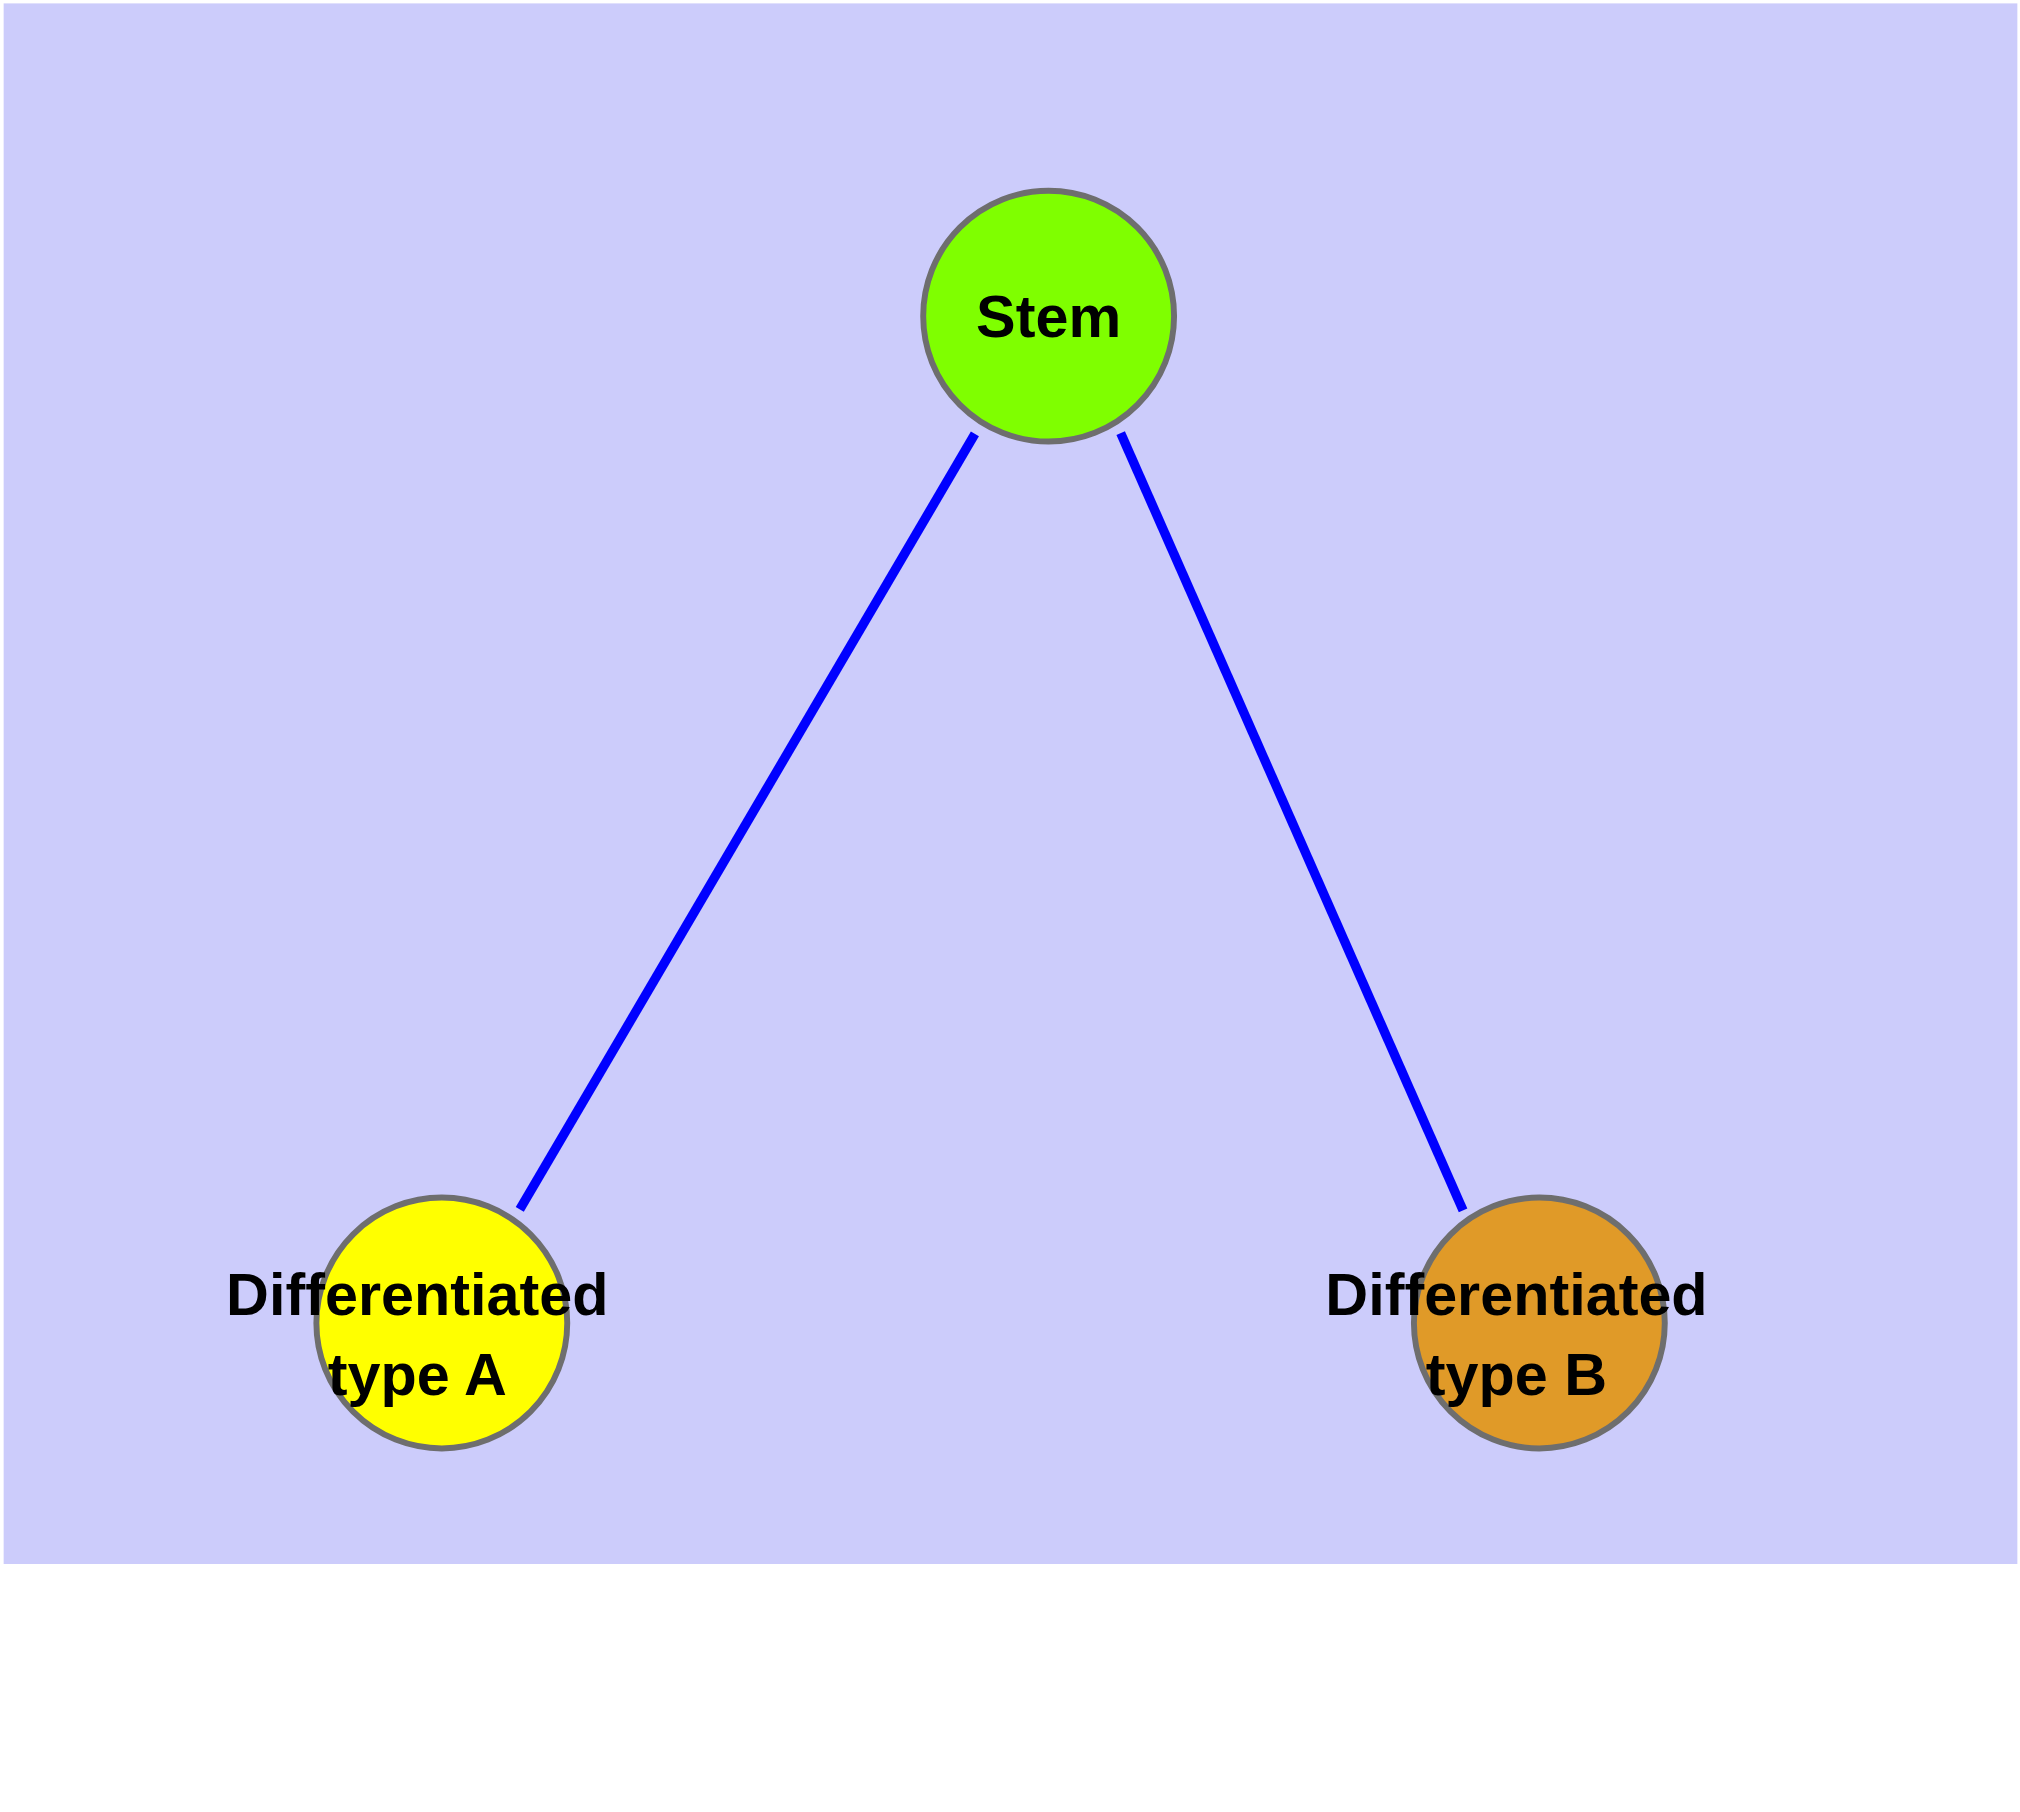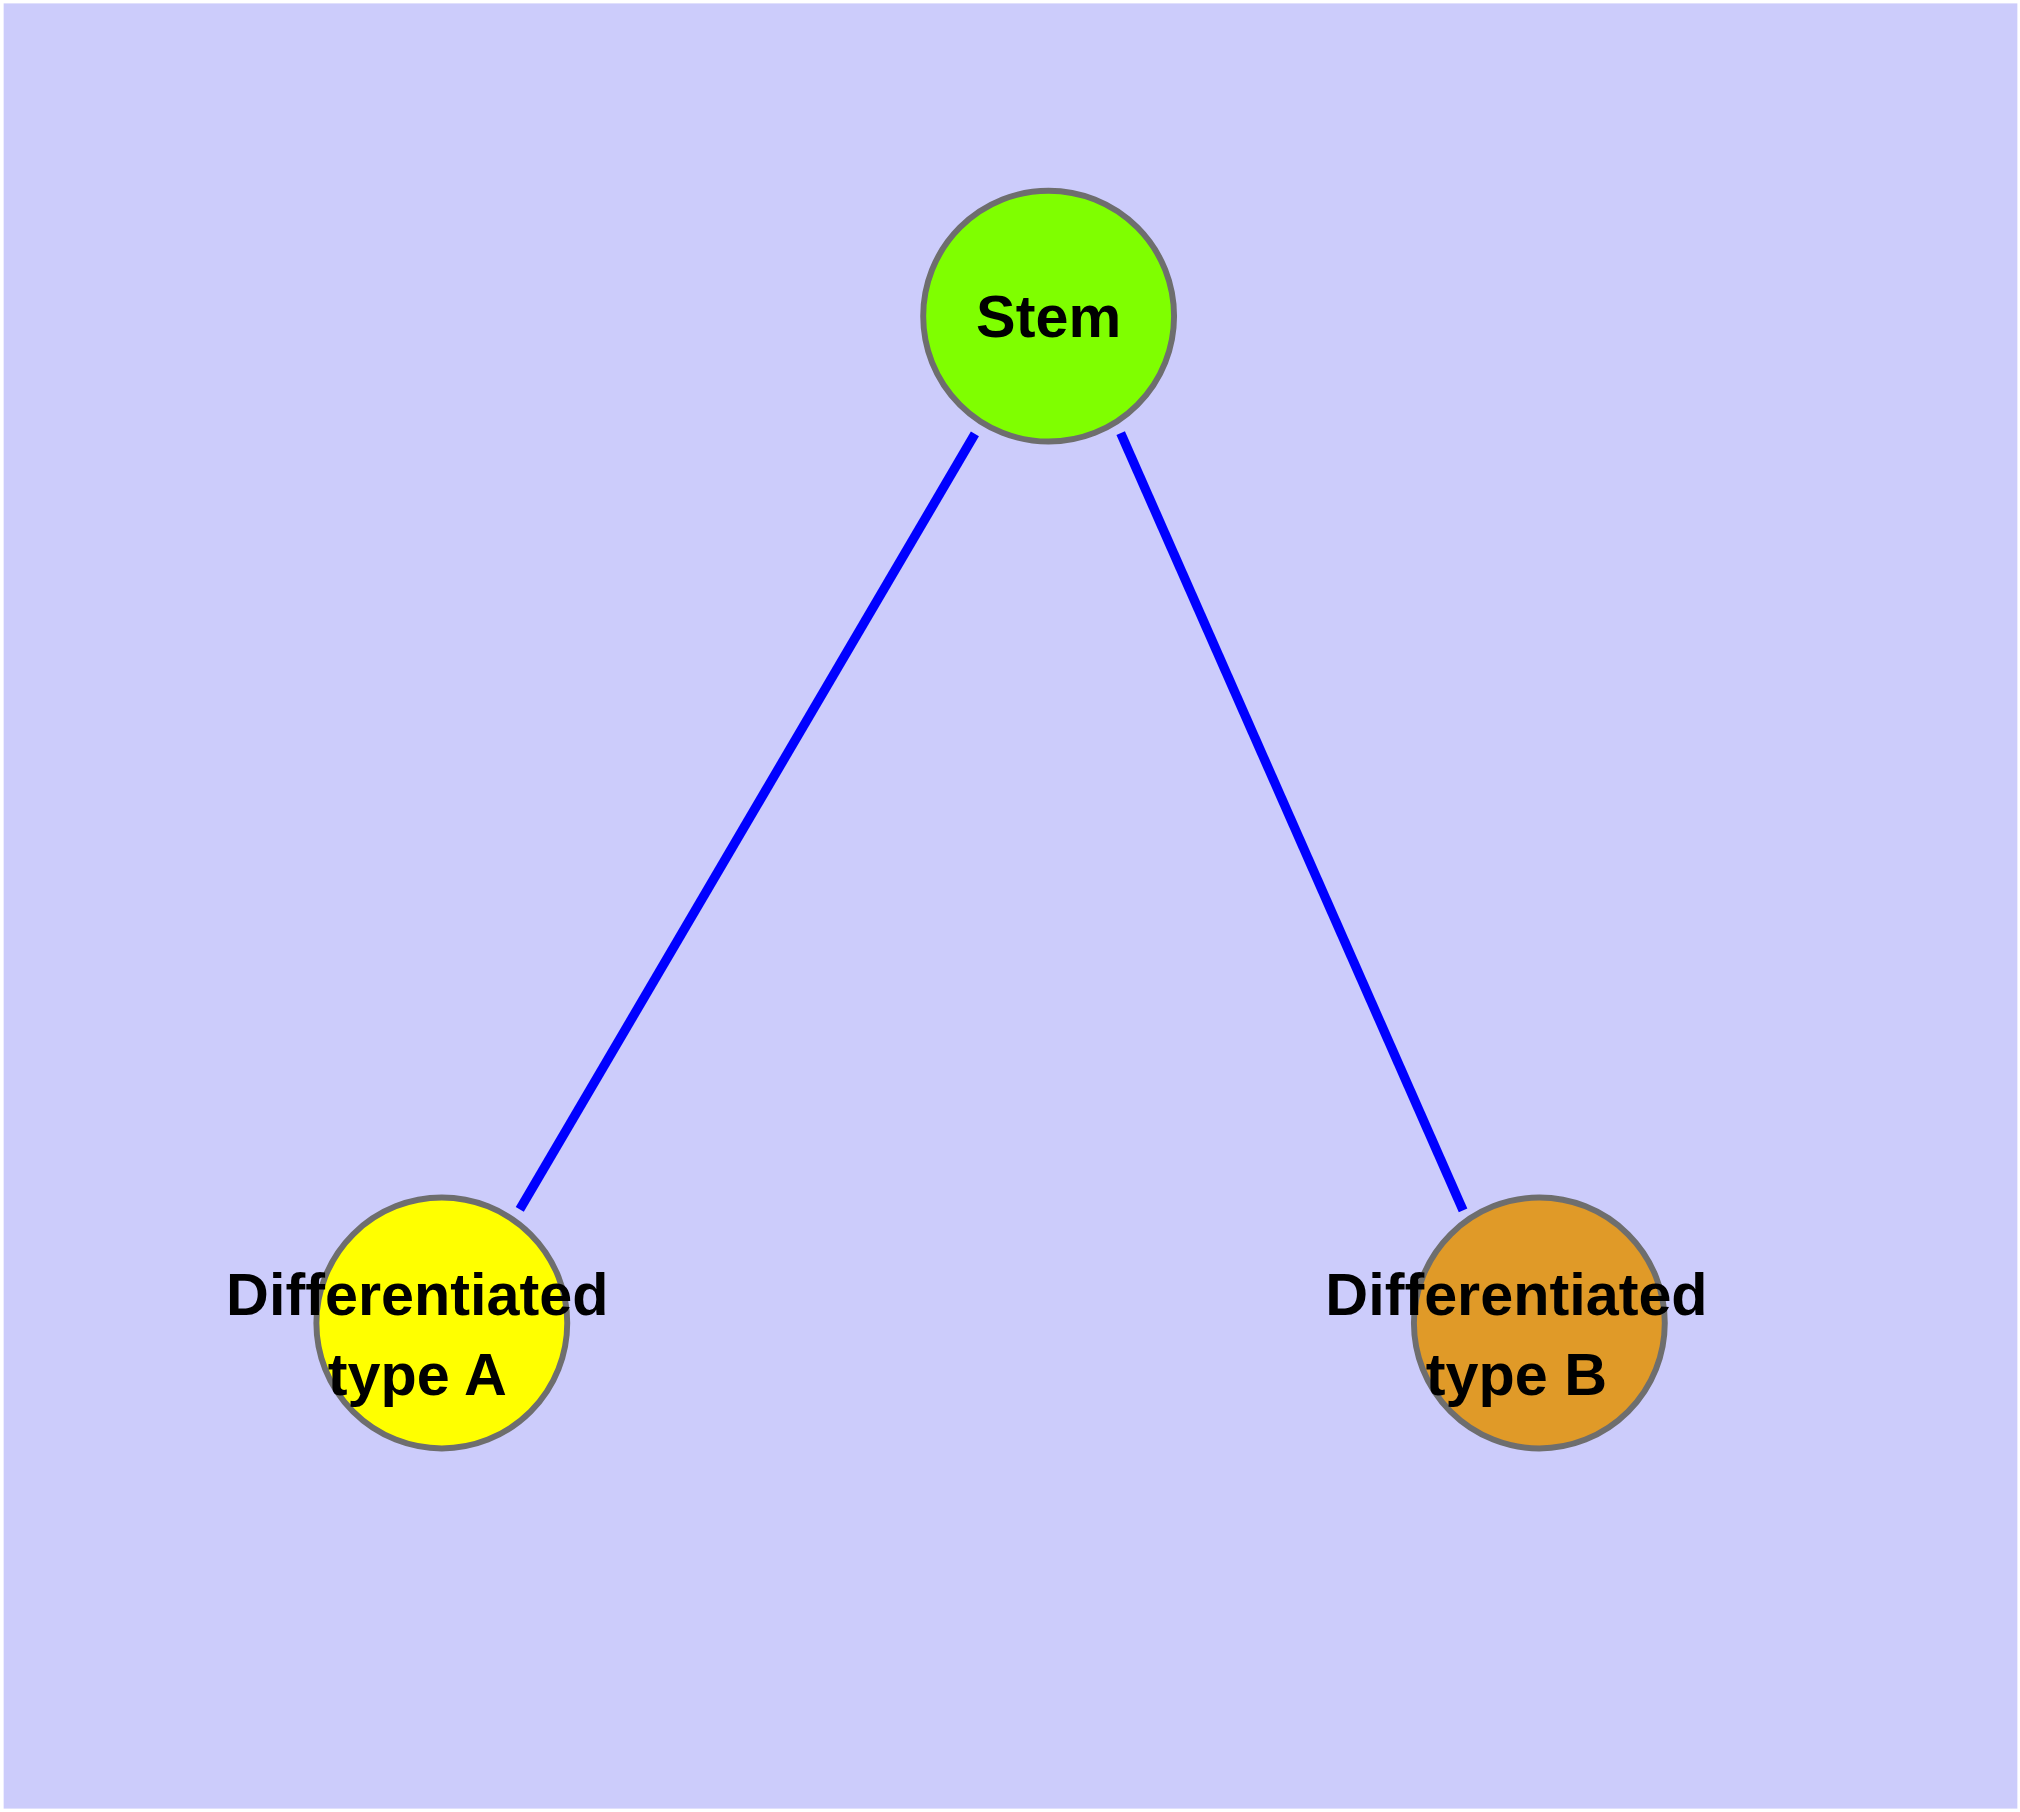--- a/index.html
+++ b/index.html
@@ -36,21 +36,21 @@
     font-size: 70px;
     fill: #000000;
     text-anchor: middle;
     dominant-baseline: auto;
     paint-order: normal;
   }
 </style>
 </head>
 <body>
 
-<div id="canvas" style="width: 2021px; height: 1812px; background: rgb(255, 255, 255);">
+<div id="canvas" style="width: 2021px; height: 1564px; background: rgb(255, 255, 255);">
   <svg id="graph-svg" viewBox="0 0 2384 2138" xmlns="http://www.w3.org/2000/svg" style="width: 2021px; height: 1812px;">
 
     <rect id="bg-plate" x="4" y="4" width="2376" height="2130" fill="#ccccfb"></rect>
 
     <g id="edges-layer">
         <line class="edge-line" x1="1150" y1="512" x2="613" y2="1427" stroke="#0000ff" stroke-width="11"></line>
         <line class="edge-line" x1="1322" y1="511" x2="1726" y2="1428" stroke="#0000ff" stroke-width="11"></line>
       </g>
 
     <g id="nodes-layer">

